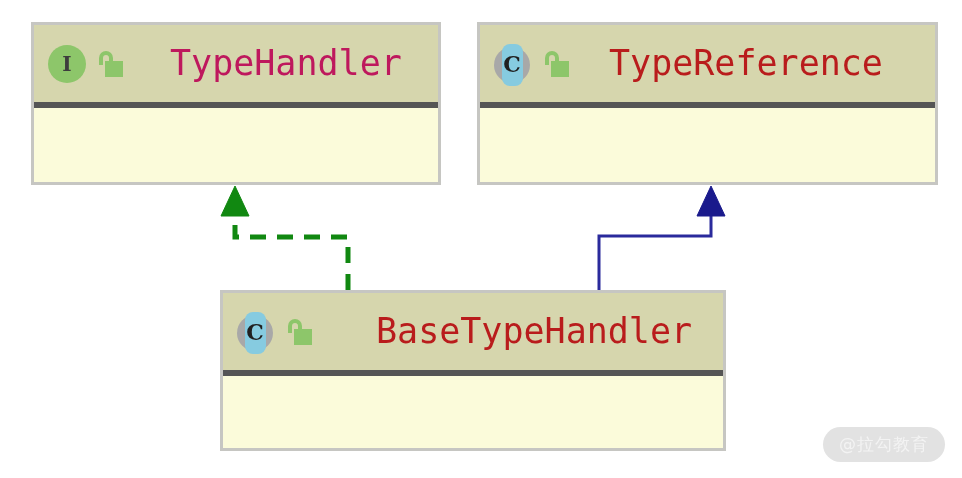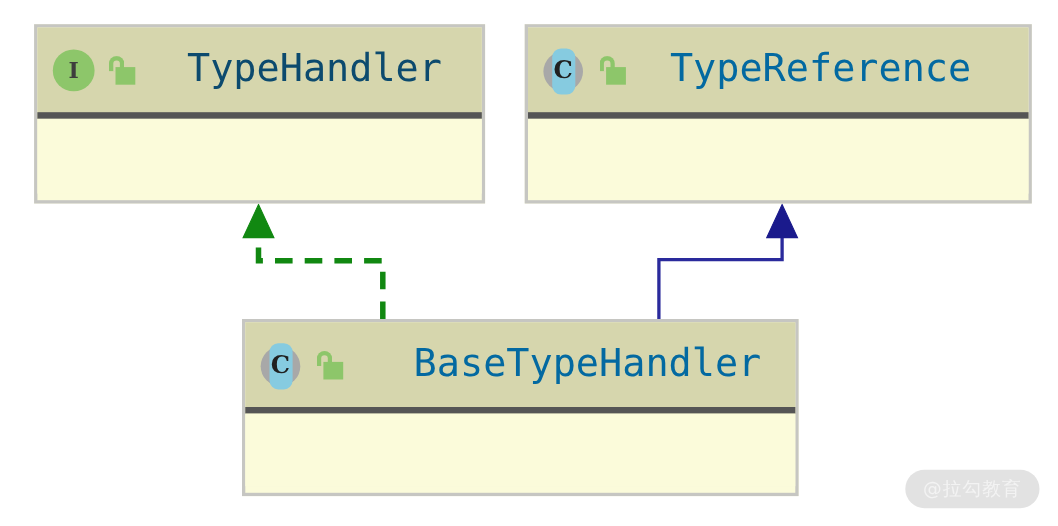--- a/index.html
+++ b/index.html
@@ -42,22 +42,22 @@
   .uml-body {
     background: #fbfbda;
   }
   .uml-title {
     font-family: "DejaVu Sans Mono", "Liberation Mono", monospace;
     font-size: 35px;
     letter-spacing: 0px;
     white-space: nowrap;
     line-height: 1;
   }
-  .title-interface { color: #0c4a6e; }
-  .title-class     { color: #0369a1; }
+  .title-interface { color: #be185d; }
+  .title-class     { color: #b91c1c; }
 
   
   #node-typehandler    { left: 31px;  top: 22px;  width: 410px; height: 163px; }
   #node-typereference  { left: 477px; top: 22px;  width: 461px; height: 163px; }
   #node-basetypehandler{ left: 220px; top: 290px; width: 506px; height: 161px; }
 
   #node-typehandler .uml-title     { margin-left: 45px; }
   #node-typereference .uml-title   { margin-left: 38px; }
   #node-basetypehandler .uml-title { margin-left: 62px; }
 

